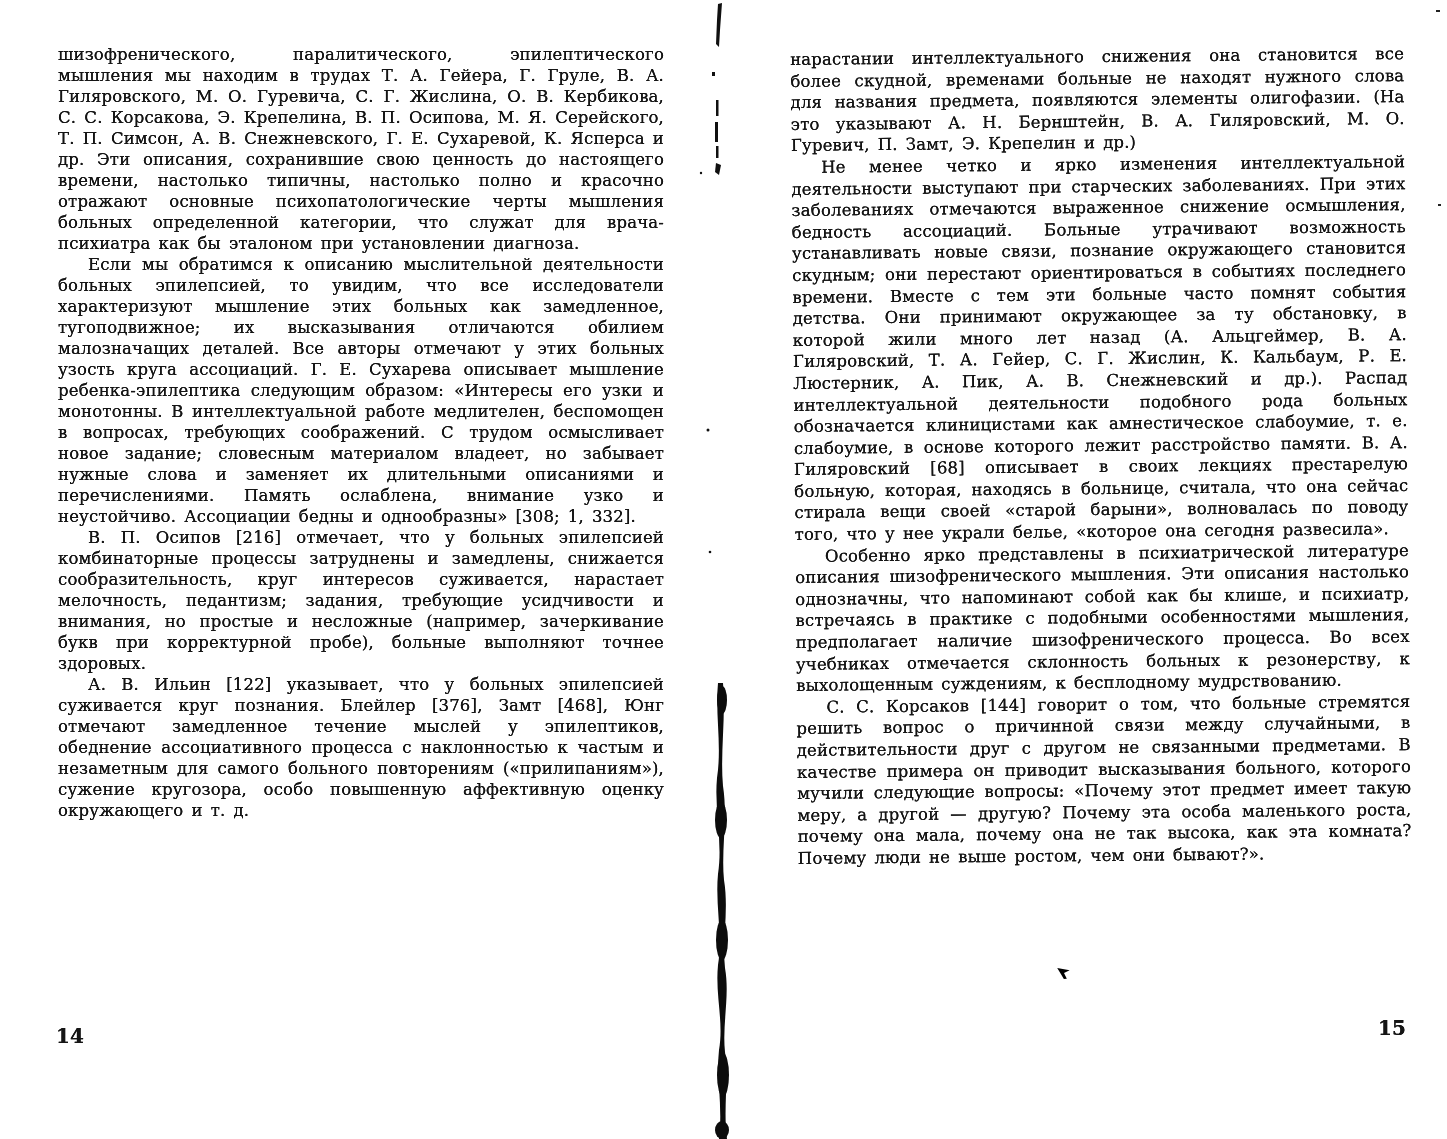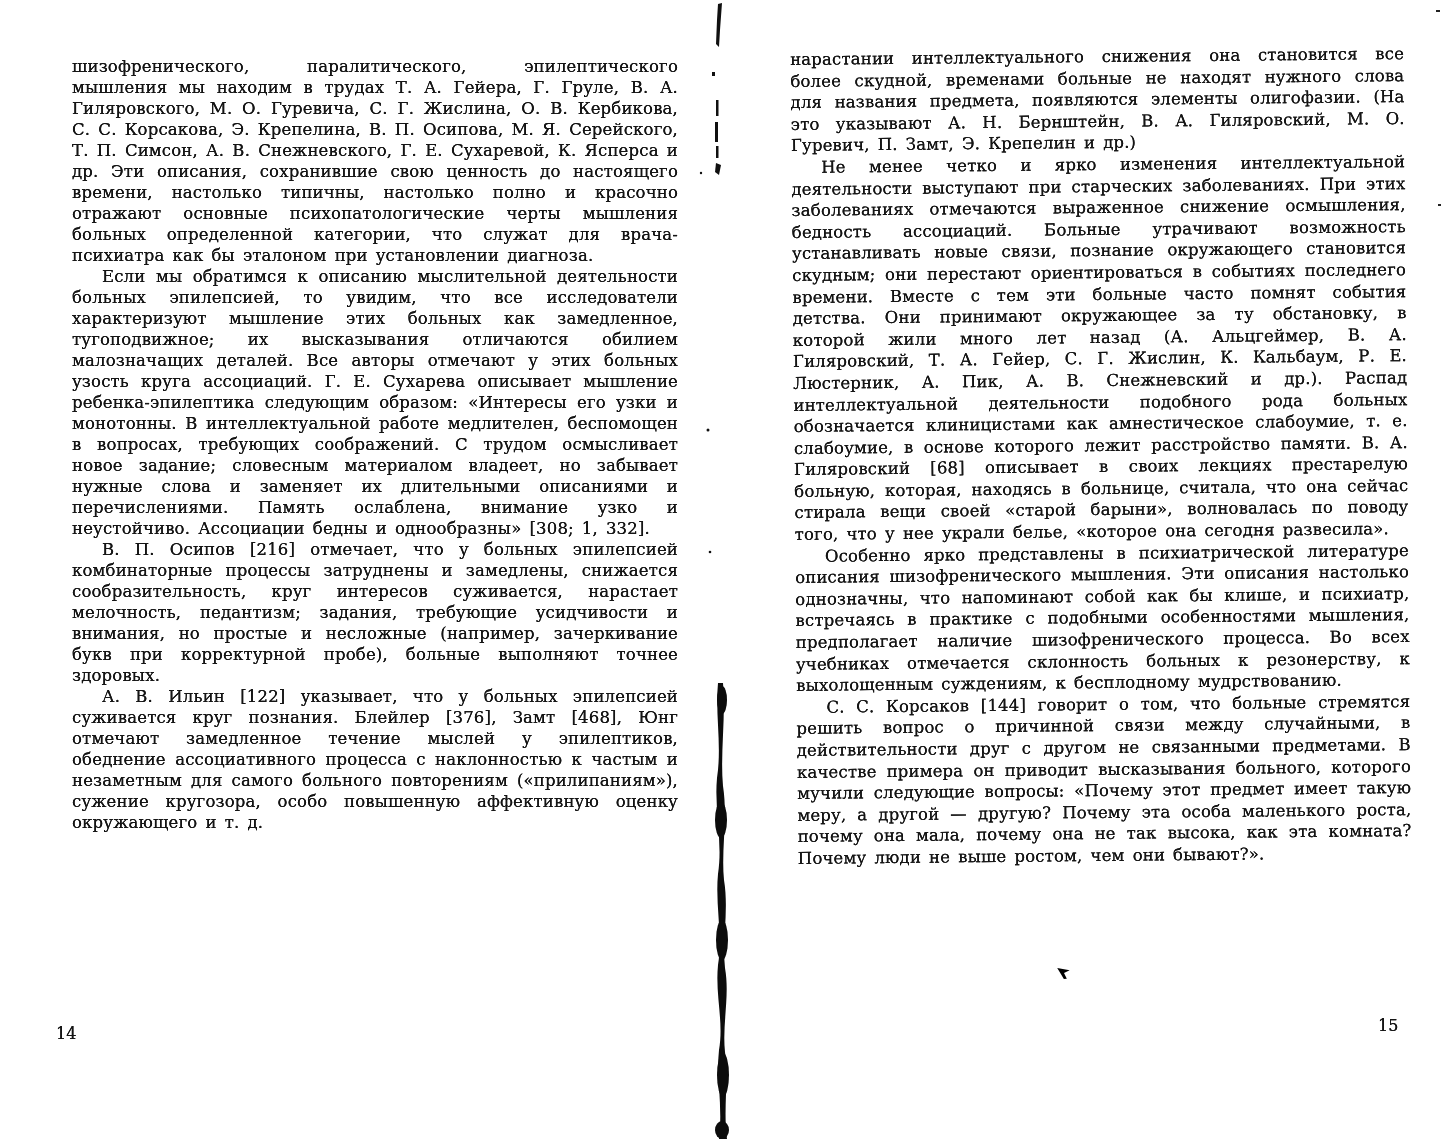--- a/index.html
+++ b/index.html
@@ -25,36 +25,35 @@
     text-shadow: 0 0 0.45px #000;
   }
   .page p {
     margin: 0;
     padding: 0;
   }
   .page p.indent { text-indent: 30px; }
   .page-left {
     left: 58px;
     width: 606px;
-    top: 56px;
+    top: 44px;
     line-height: 21px;
-    margin-left: 14px;
   }
   .page-right {
     left: 790px;
     width: 614px;
     top: 46px;
     line-height: 21.6px;
     transform: rotate(-0.55deg);
     transform-origin: 50% 0;
   }
   .pagenum {
     position: absolute;
-    font-size: 16px;
-    font-weight: normal;
+    font-size: 20px;
+    font-weight: bold;
     text-shadow: 0 0 0.45px #000;
   }
   .pagenum-left  { left: 56px;  top: 1024px; }
   .pagenum-right { left: 1378px; top: 1016px; text-align: right; }
   .gutter-art, .speck-art, .cursor-art {
     position: absolute;
     pointer-events: none;
   }
 </style>
 </head>

